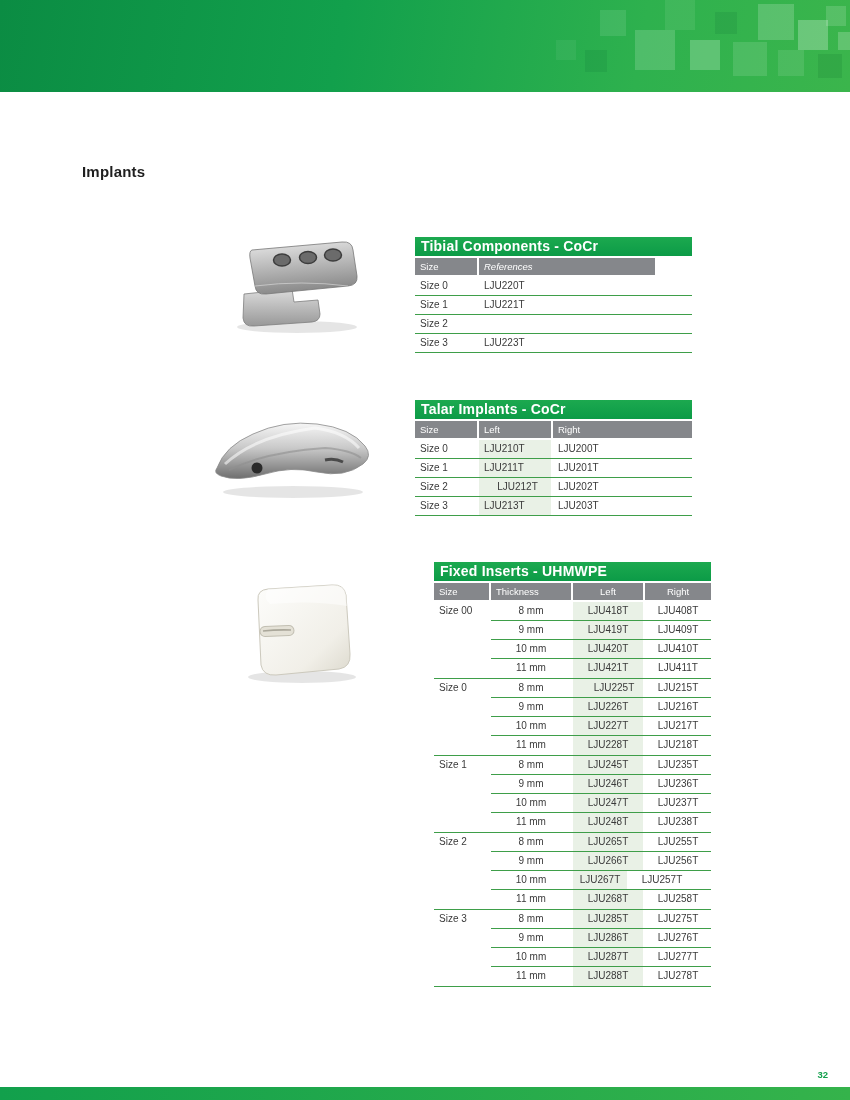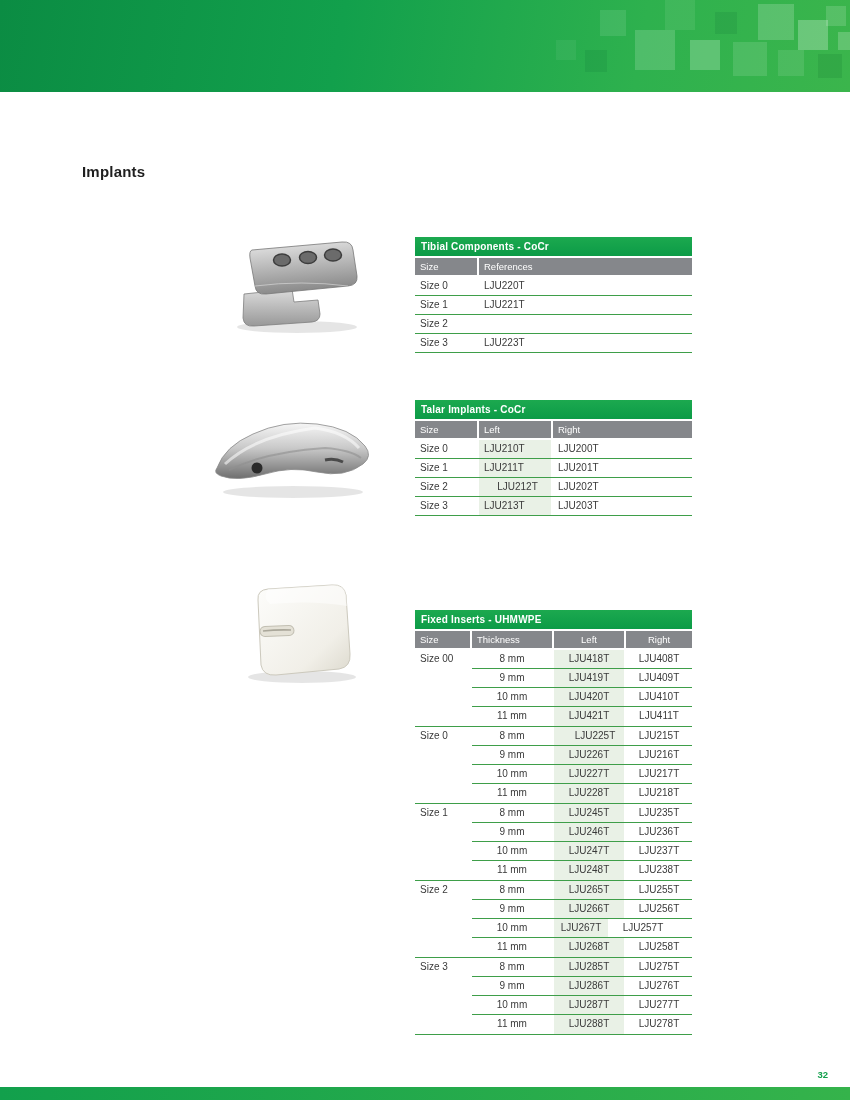--- a/index.html
+++ b/index.html
@@ -28,21 +28,21 @@
     position:absolute; top:1069px; right:22px;
     font-size:9.5px; font-weight:bold; color:var(--green);
   }
   
   .photo { position:absolute; }
   
   .tbl { position:absolute; width:277px; font-size:10px; color:#3a3a3a; }
   .tbl-title {
     height:19px; line-height:19px; padding-left:6px;
     background:linear-gradient(180deg,#1ca94f,#0c9b47);
-    color:#fff; font-weight:bold; font-size:10px; letter-spacing:.2px;
+    color:#fff; font-weight:bold; font-size:14px; letter-spacing:.2px;
   }
   .tbl-head { display:flex; margin-top:2px; margin-bottom:2px; }
   .hcell {
     background:var(--gray); color:#fff; font-size:9.5px;
     height:17px; line-height:17px; overflow:hidden;
   }
   .hcell + .hcell, .bcell + .bcell { margin-left:2px; }
   .tbl-row { display:flex; height:19px; line-height:18px; position:relative; }
   .full-border { border-bottom:1px solid var(--line); }
   .bcell { height:100%; overflow:hidden; }
@@ -97,21 +97,21 @@
       <ellipse cx="60" cy="24" rx="8.5" ry="6" fill="#6b6b6b" stroke="#3c3c3c" stroke-width="1.5"></ellipse>
       <ellipse cx="86" cy="21.5" rx="8.5" ry="6" fill="#6b6b6b" stroke="#3c3c3c" stroke-width="1.5"></ellipse>
       <ellipse cx="111" cy="19" rx="8.5" ry="6" fill="#6b6b6b" stroke="#3c3c3c" stroke-width="1.5"></ellipse>
       <path d="M33 50 Q80 44 126 50" stroke="#d6d6d6" stroke-width="1" fill="none" opacity="0.7"></path>
     </svg>
   </div>
   <div class="tbl" id="table-0" style="left:415px; top:237px;">
       <div class="tbl-title">Tibial Components - CoCr</div>
       <div class="tbl-head">
         <div class="hcell pad" style="width: 62px;">Size</div>
-        <div class="hcell pad" style="width: 213px;">References</div>
+        <div class="hcell pad" style="width: 176px; font-style: italic;">References</div>
       </div>
       <div class="tbl-row full-border">
         <div class="bcell pad" style="width: 62px;">Size 0</div>
         <div class="bcell pad" style="width: 213px;">LJU220T</div>
       </div>
       <div class="tbl-row full-border">
         <div class="bcell pad" style="width: 62px;">Size 1</div>
         <div class="bcell pad" style="width: 213px;">LJU221T</div>
       </div>
       <div class="tbl-row full-border">
@@ -178,21 +178,21 @@
             <stop offset="1" stop-color="#dcd9cd"></stop>
         </linearGradient>
       </defs>
       <ellipse cx="70" cy="99" rx="54" ry="6" fill="#000" opacity="0.10"></ellipse>
       <path d="M26 22 Q25 12 36 11 L100 7 Q112 6 114 17 L118 76 Q119 89 107 91 L44 97 Q31 98 29 87 Z" fill="url(#poly)" stroke="#ccc9bd" stroke-width="1"></path>
       <path d="M36 11 L100 7 Q112 6 114 17 L115 28 Q80 22 38 26 Q30 20 36 11 Z" fill="#ffffff" opacity="0.5"></path>
       <rect x="28" y="48" width="34" height="10" rx="5" transform="rotate(-2 45 53)" fill="#e4e1d6" stroke="#c2bfb2" stroke-width="1"></rect>
       <path d="M31 53 q14 -1.5 28 -1" stroke="#aaa79a" stroke-width="1.5" fill="none"></path>
     </svg>
   </div>
-  <div class="tbl" id="table-2" style="left:415px; top:562px;margin-top:48px;">
+  <div class="tbl" id="table-2" style="left:434px; top:562px;">
       <div class="tbl-title">Fixed Inserts - UHMWPE</div>
       <div class="tbl-head">
         <div class="hcell pad" style="width: 55px;">Size</div>
         <div class="hcell pad" style="width: 80px;">Thickness</div>
         <div class="hcell center" style="width: 70px;">Left</div>
         <div class="hcell center" style="width: 66px;">Right</div>
       </div>
       <div class="tbl-group">
         <div class="tbl-row">
           <div class="bcell pad" style="width: 55px;">Size 00</div>

